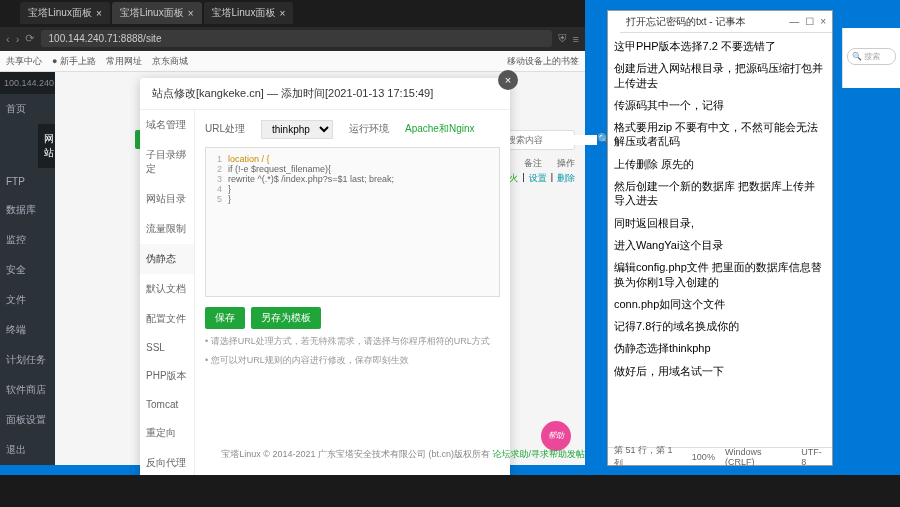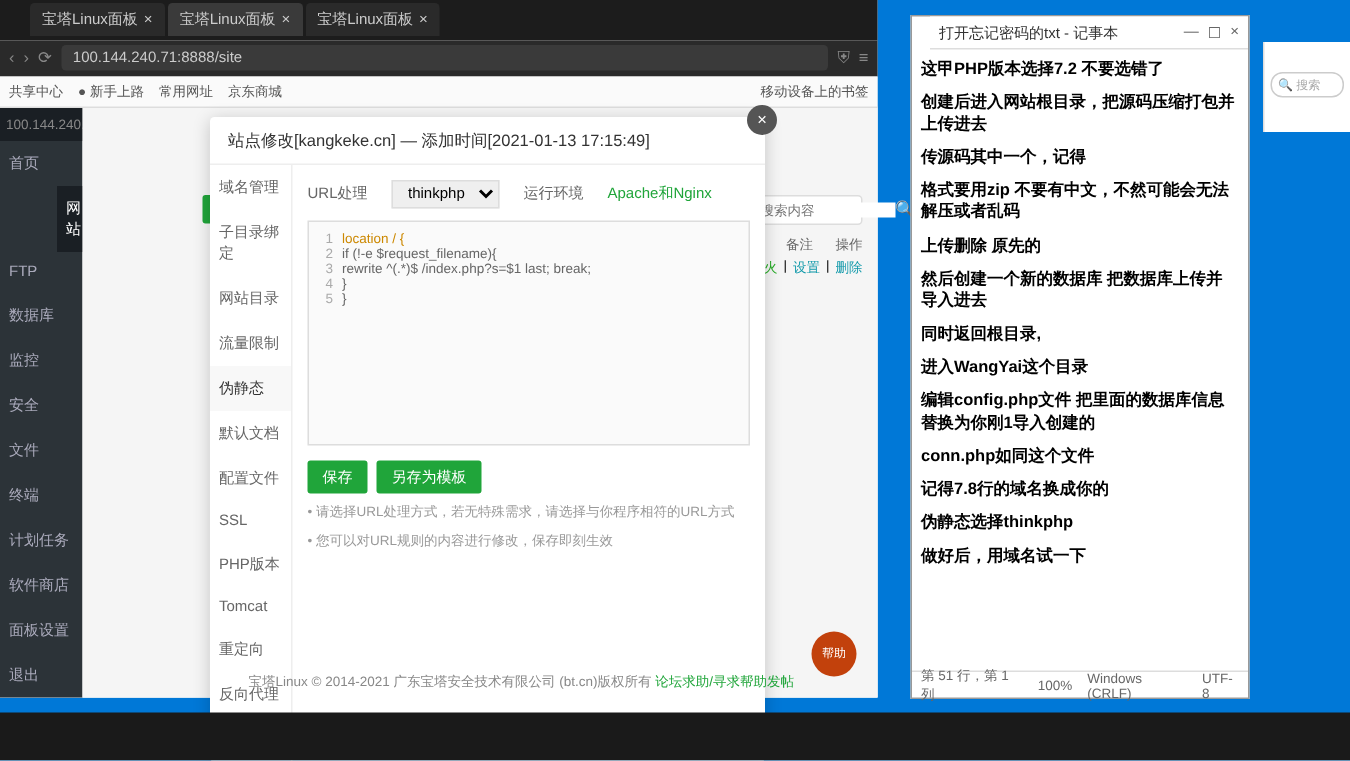--- a/index.html
+++ b/index.html
@@ -48,33 +48,33 @@
 .code-area { border: 1px solid #ddd; padding: 6px; font-family: monospace; font-size: 9px; color: #666; min-height: 150px; background: #fafafa; }
 .code-line { display: flex; }
 .code-num { width: 16px; color: #aaa; text-align: right; padding-right: 6px; }
 .code-text.orange { color: #c80; }
 .btn-row { margin-top: 10px; display: flex; gap: 6px; }
 .btn { padding: 4px 10px; font-size: 10px; border: none; border-radius: 2px; cursor: pointer; }
 .btn-primary { background: #20a53a; color: #fff; }
 .hint { font-size: 9px; color: #999; margin-top: 6px; }
 
 
-.fab { position: absolute; right: 14px; bottom: 14px; width: 30px; height: 30px; background: #c2410c; color: #fff; border-radius: 50%; display: flex; align-items: center; justify-content: center; font-size: 8px; }
-
-
-.footer { position: absolute; left: 55px; right: 0; bottom: 4px; text-align: center; font-size: 9px; color: #888; }
+.fab { position: absolute; right: 14px; bottom: 14px; width: 30px; height: 30px; background: #ec4899; color: #fff; border-radius: 50%; display: flex; align-items: center; justify-content: center; font-size: 8px; font-style: italic; }
+
+
+.footer { position: absolute; left: 55px; right: 0; bottom: 4px; text-align: right; font-size: 9px; color: #888; }
 .footer .link-green { color: #20a53a; }
 
 
 .notepad { position: absolute; left: 607px; top: 10px; width: 226px; height: 456px; background: #fff; border: 1px solid #999; display: flex; flex-direction: column; font-size: 11px; }
 .np-title { height: 22px; background: #fff; border-bottom: 1px solid #ddd; display: flex; align-items: center; padding: 0 6px; font-size: 10px; margin-left: 12px; }
 .np-title-text { flex: 1; color: #333; }
 .np-controls { display: flex; gap: 6px; color: #666; }
 .np-content { flex: 1; padding: 6px; overflow: hidden; }
-.np-line { margin-bottom: 8px; line-height: 1.3; font-weight: bold; }
+.np-line { margin-bottom: 8px; line-height: 1.3; }
 .np-status { height: 18px; border-top: 1px solid #ddd; display: flex; align-items: center; padding: 0 6px; font-size: 9px; color: #666; gap: 10px; }
 
 
 .edge-browser { position: absolute; right: 0; top: 28px; width: 58px; height: 60px; background: #fff; border-left: 1px solid #ddd; }
 .edge-search { margin: 20px 4px; border: 1px solid #ccc; border-radius: 8px; padding: 2px 4px; font-size: 8px; color: #aaa; }
 
 
 .taskbar { position: absolute; left: 0; right: 0; bottom: 0; height: 32px; background: #1a1a1a; }
 </style>
 </head>

